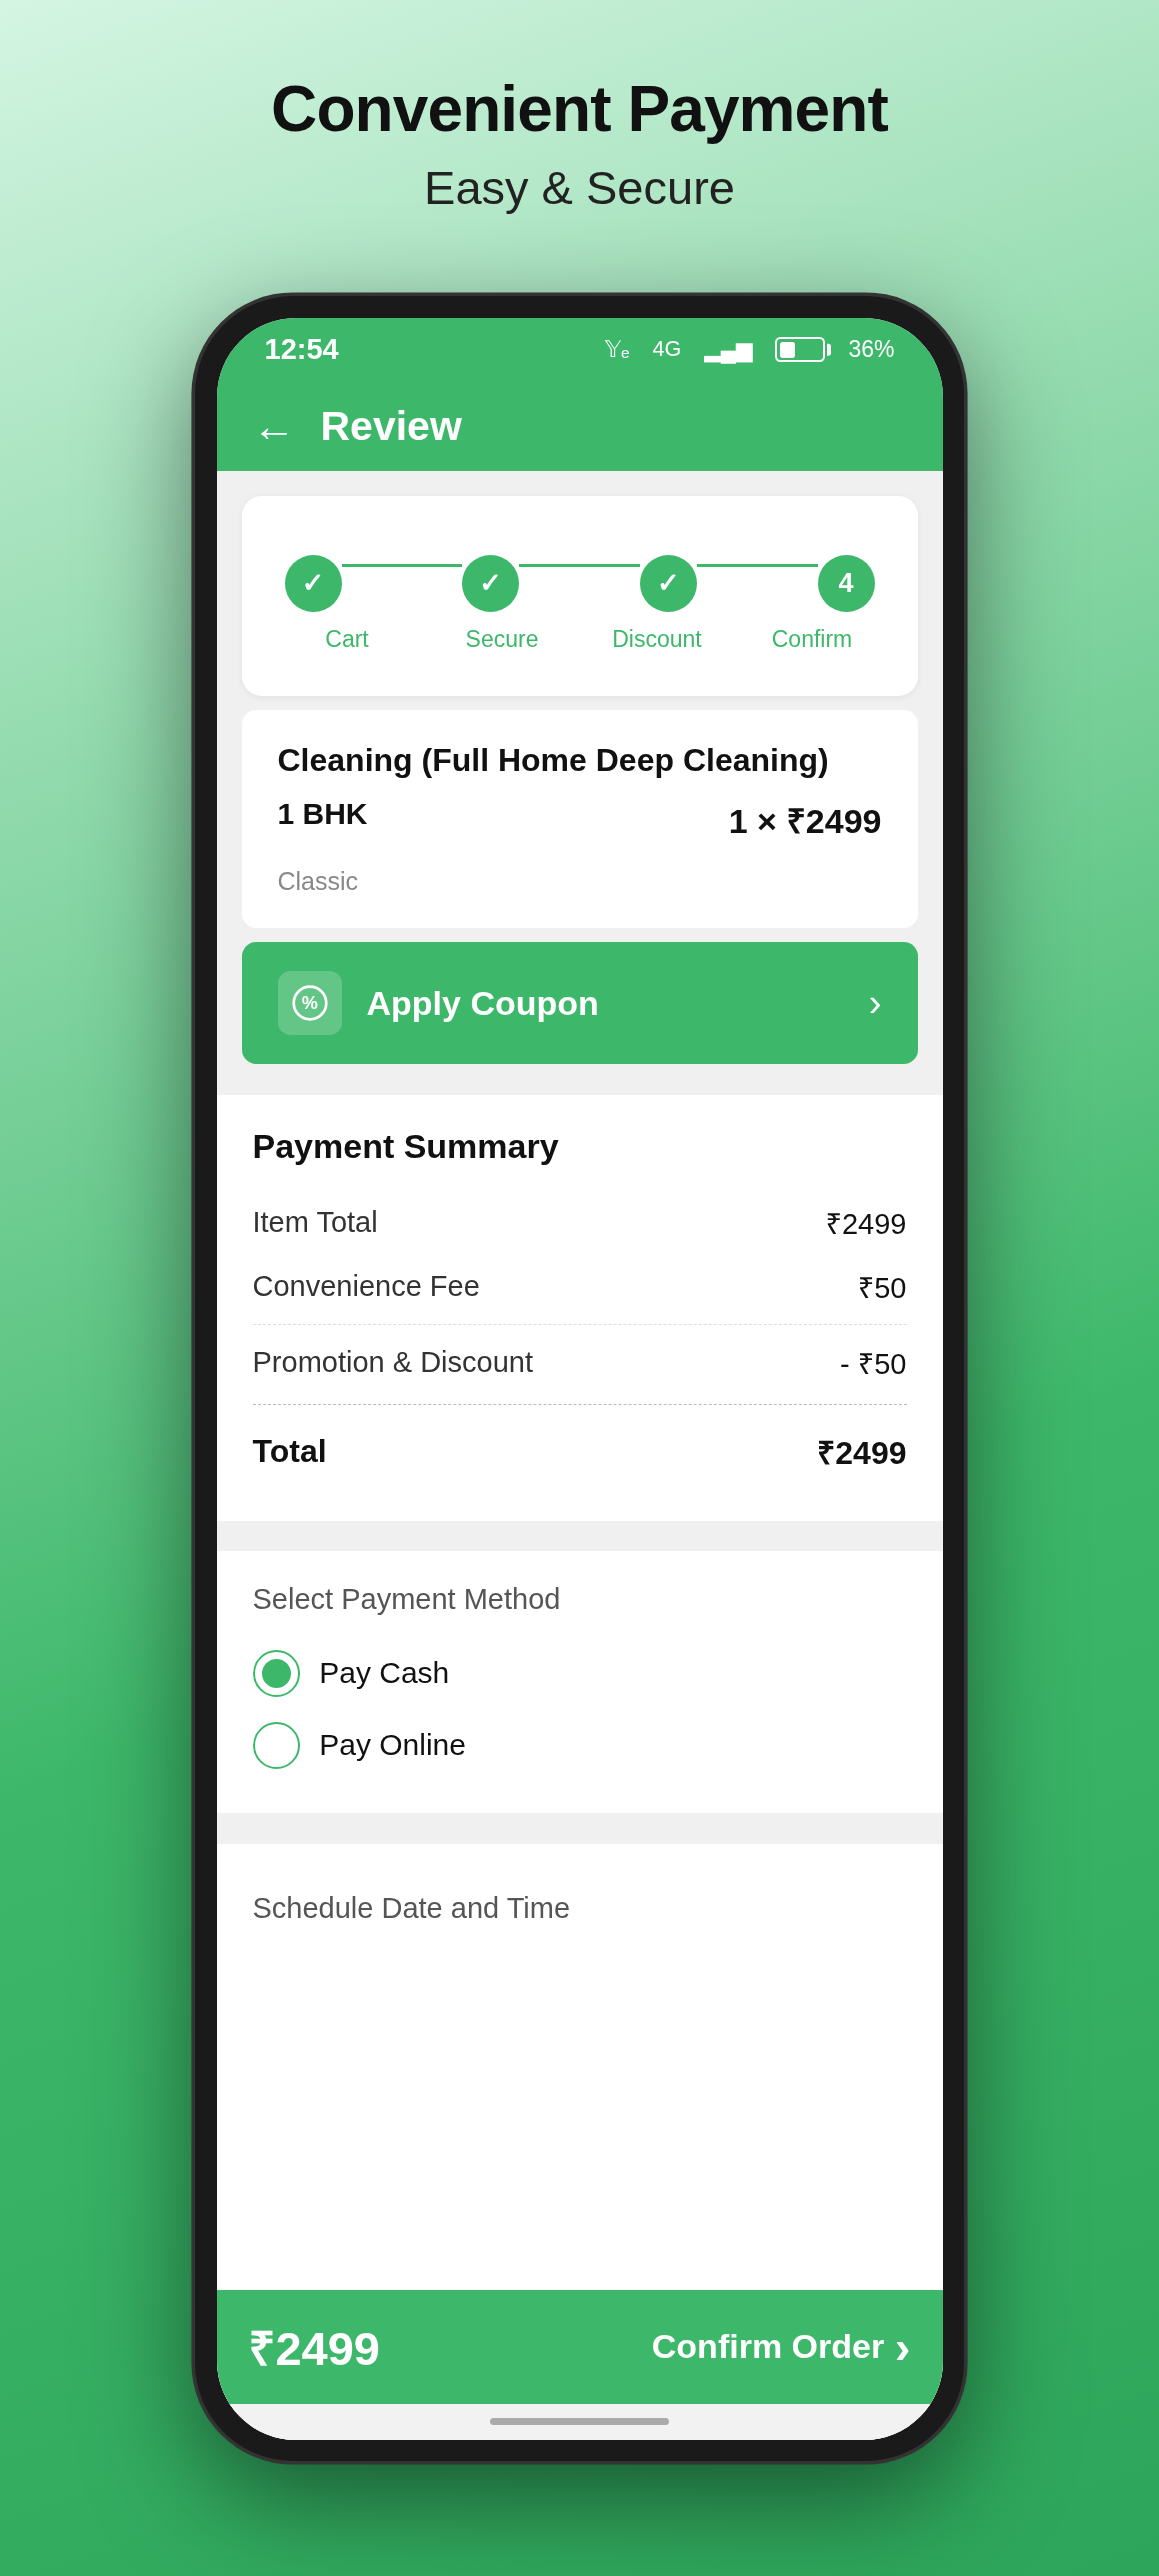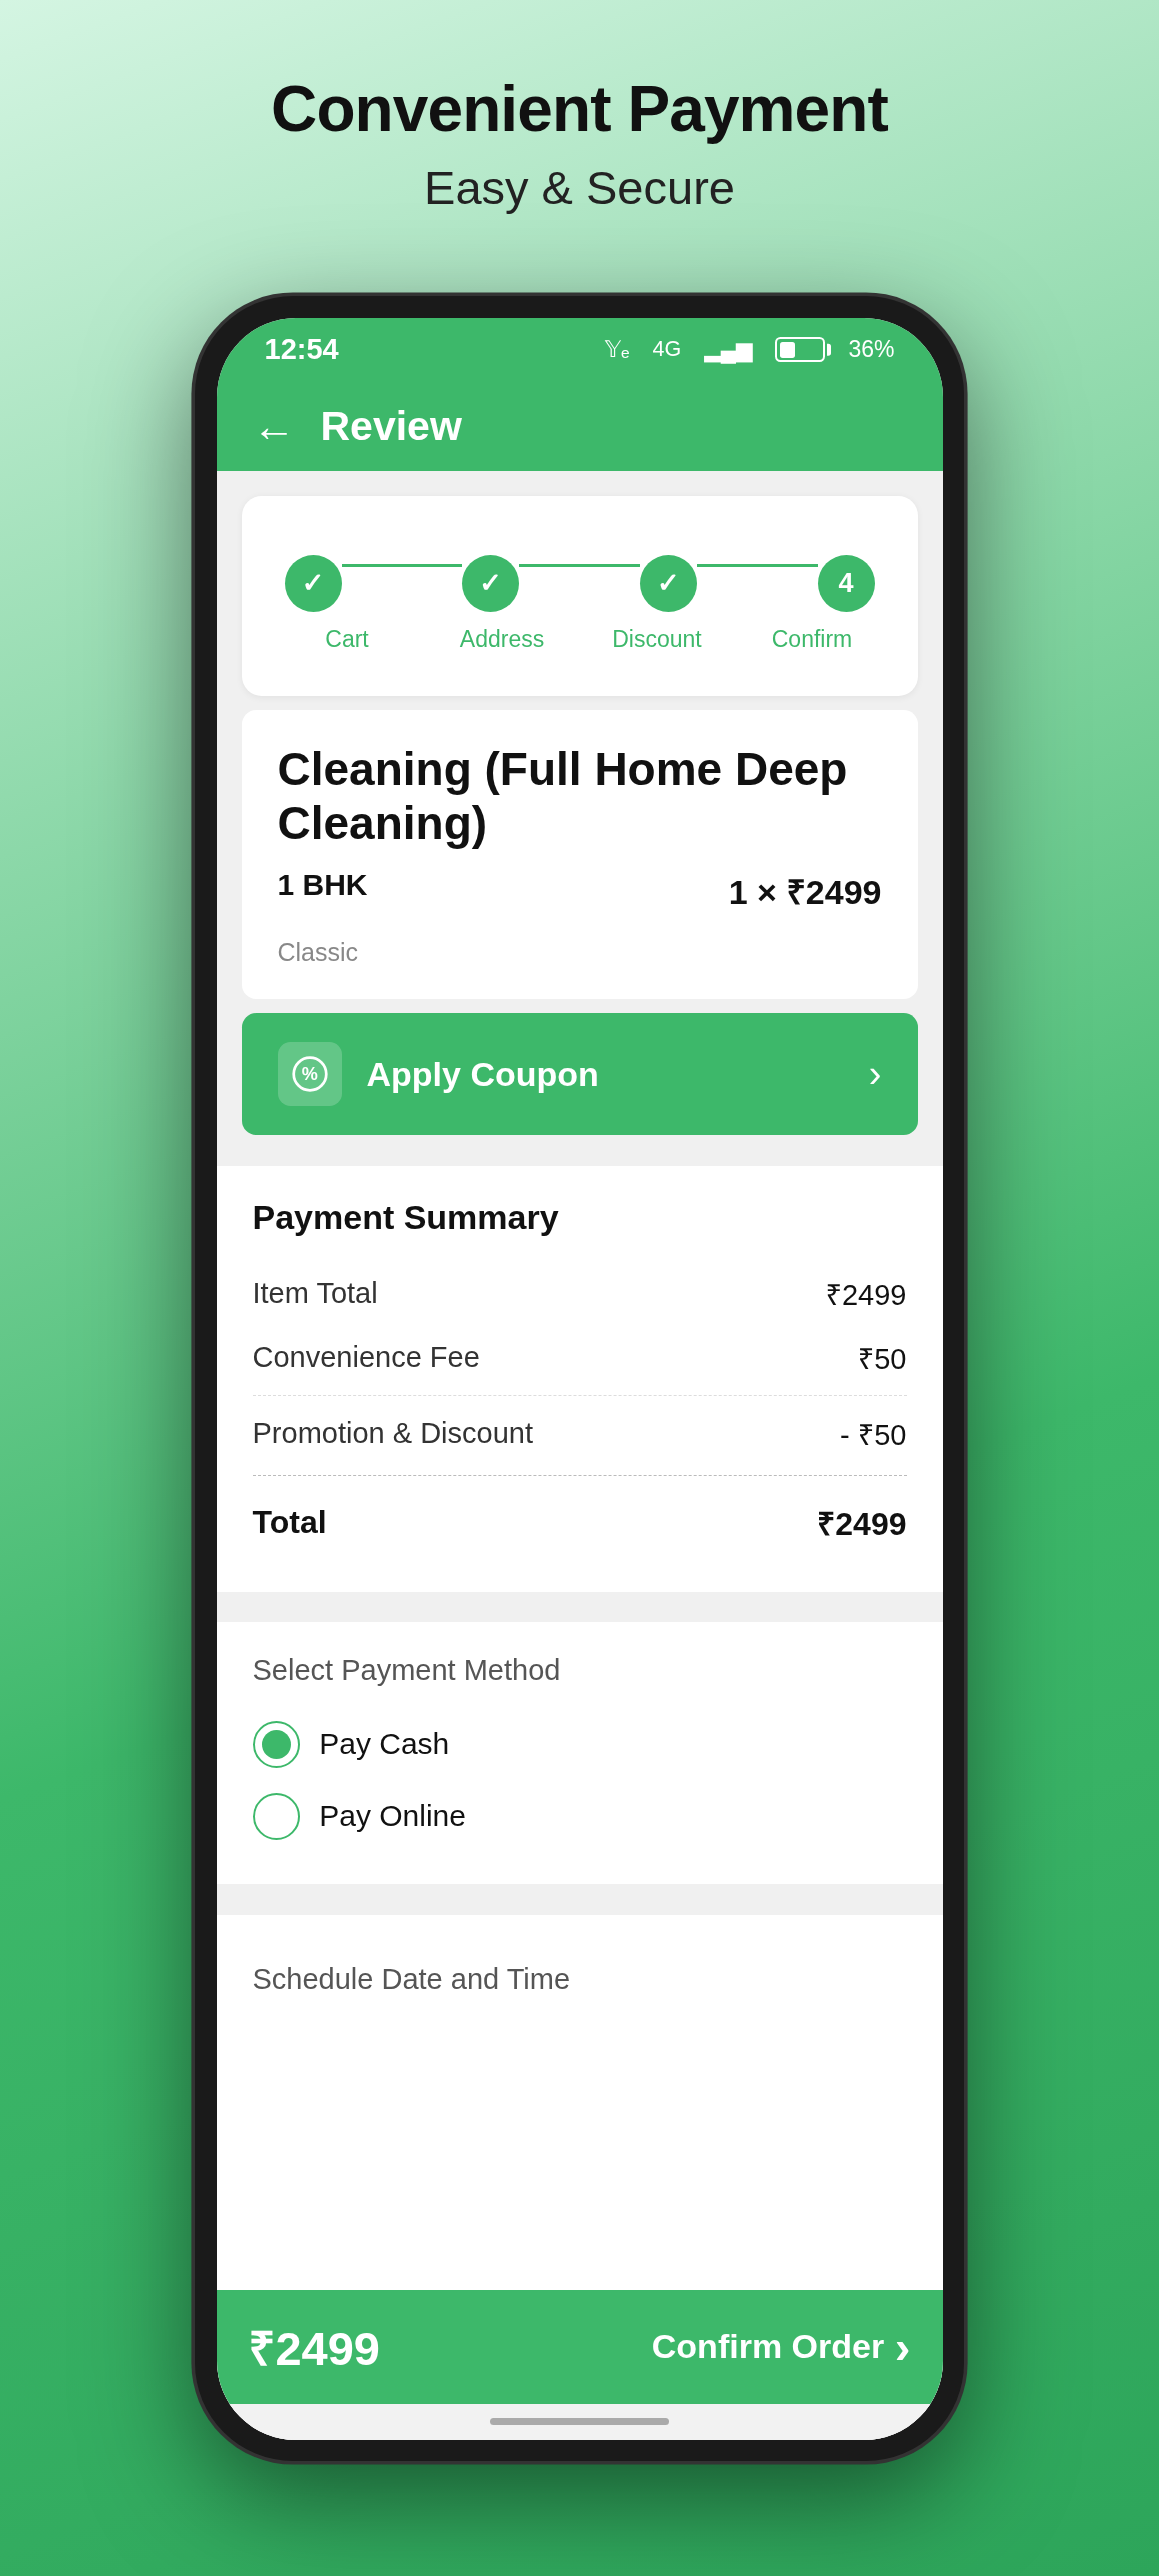--- a/index.html
+++ b/index.html
@@ -149,21 +149,21 @@
     }
     
     .service-card {
       background: white;
       margin: 14.3px 25px 0;
       border-radius: 14.3px;
       padding: 32px 36px;
       flex-shrink: 0;
     }
     .service-name {
-      font-size: 46px;
+      font-size: 32px;
       font-weight: 700;
       color: #111;
       margin-bottom: 18px;
     }
     .service-row {
       display: flex;
       justify-content: space-between;
       align-items: flex-start;
     }
     .service-info {
@@ -457,21 +457,21 @@
             </div>
             <div class="step-line"></div>
 
             <div class="step-node">
               <div class="step-circle-check">4</div>
             </div>
           </div>
 
           <div style="display:flex;justify-content:space-between;padding-top:14.3px;">
             <span class="step-lbl">Cart</span>
-            <span class="step-lbl">Address</span>
+            <span class="step-lbl">Secure</span>
             <span class="step-lbl">Discount</span>
             <span class="step-lbl">Confirm</span>
           </div>
         </div>
       </div>
 
       <div class="service-card">
         <div class="service-name">Cleaning (Full Home Deep Cleaning)</div>
         <div class="service-row">
           <div class="service-info">

